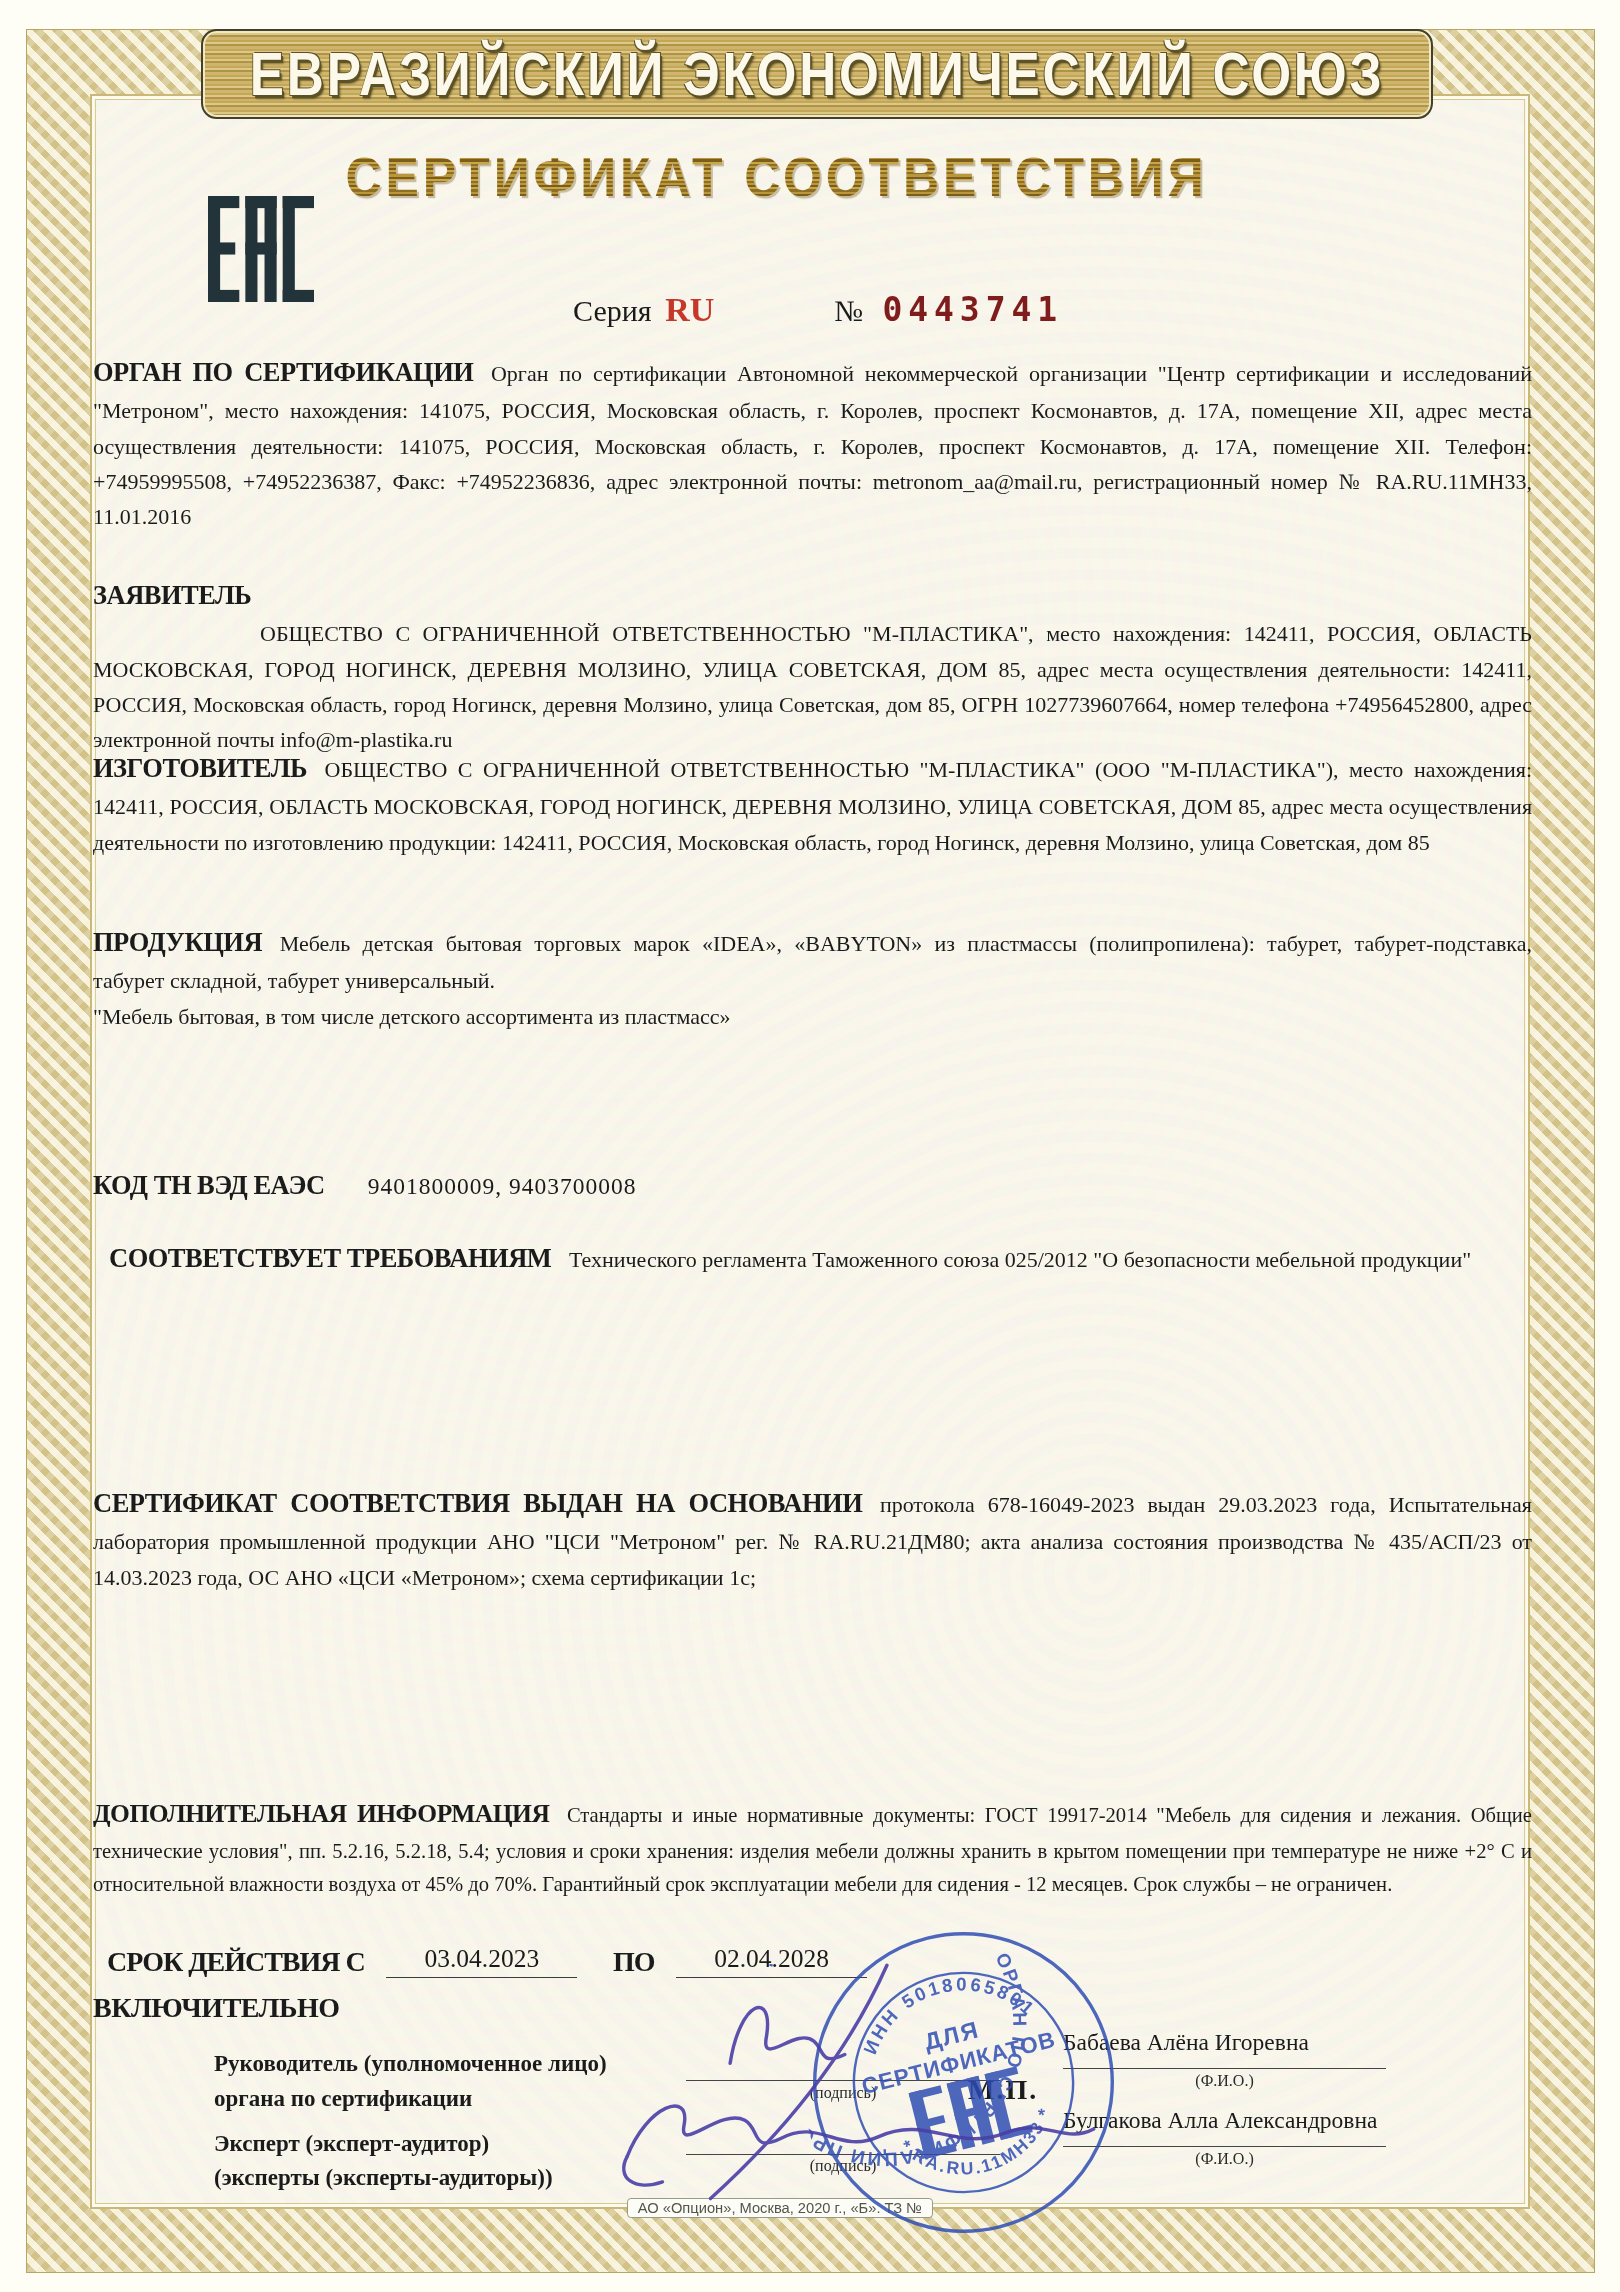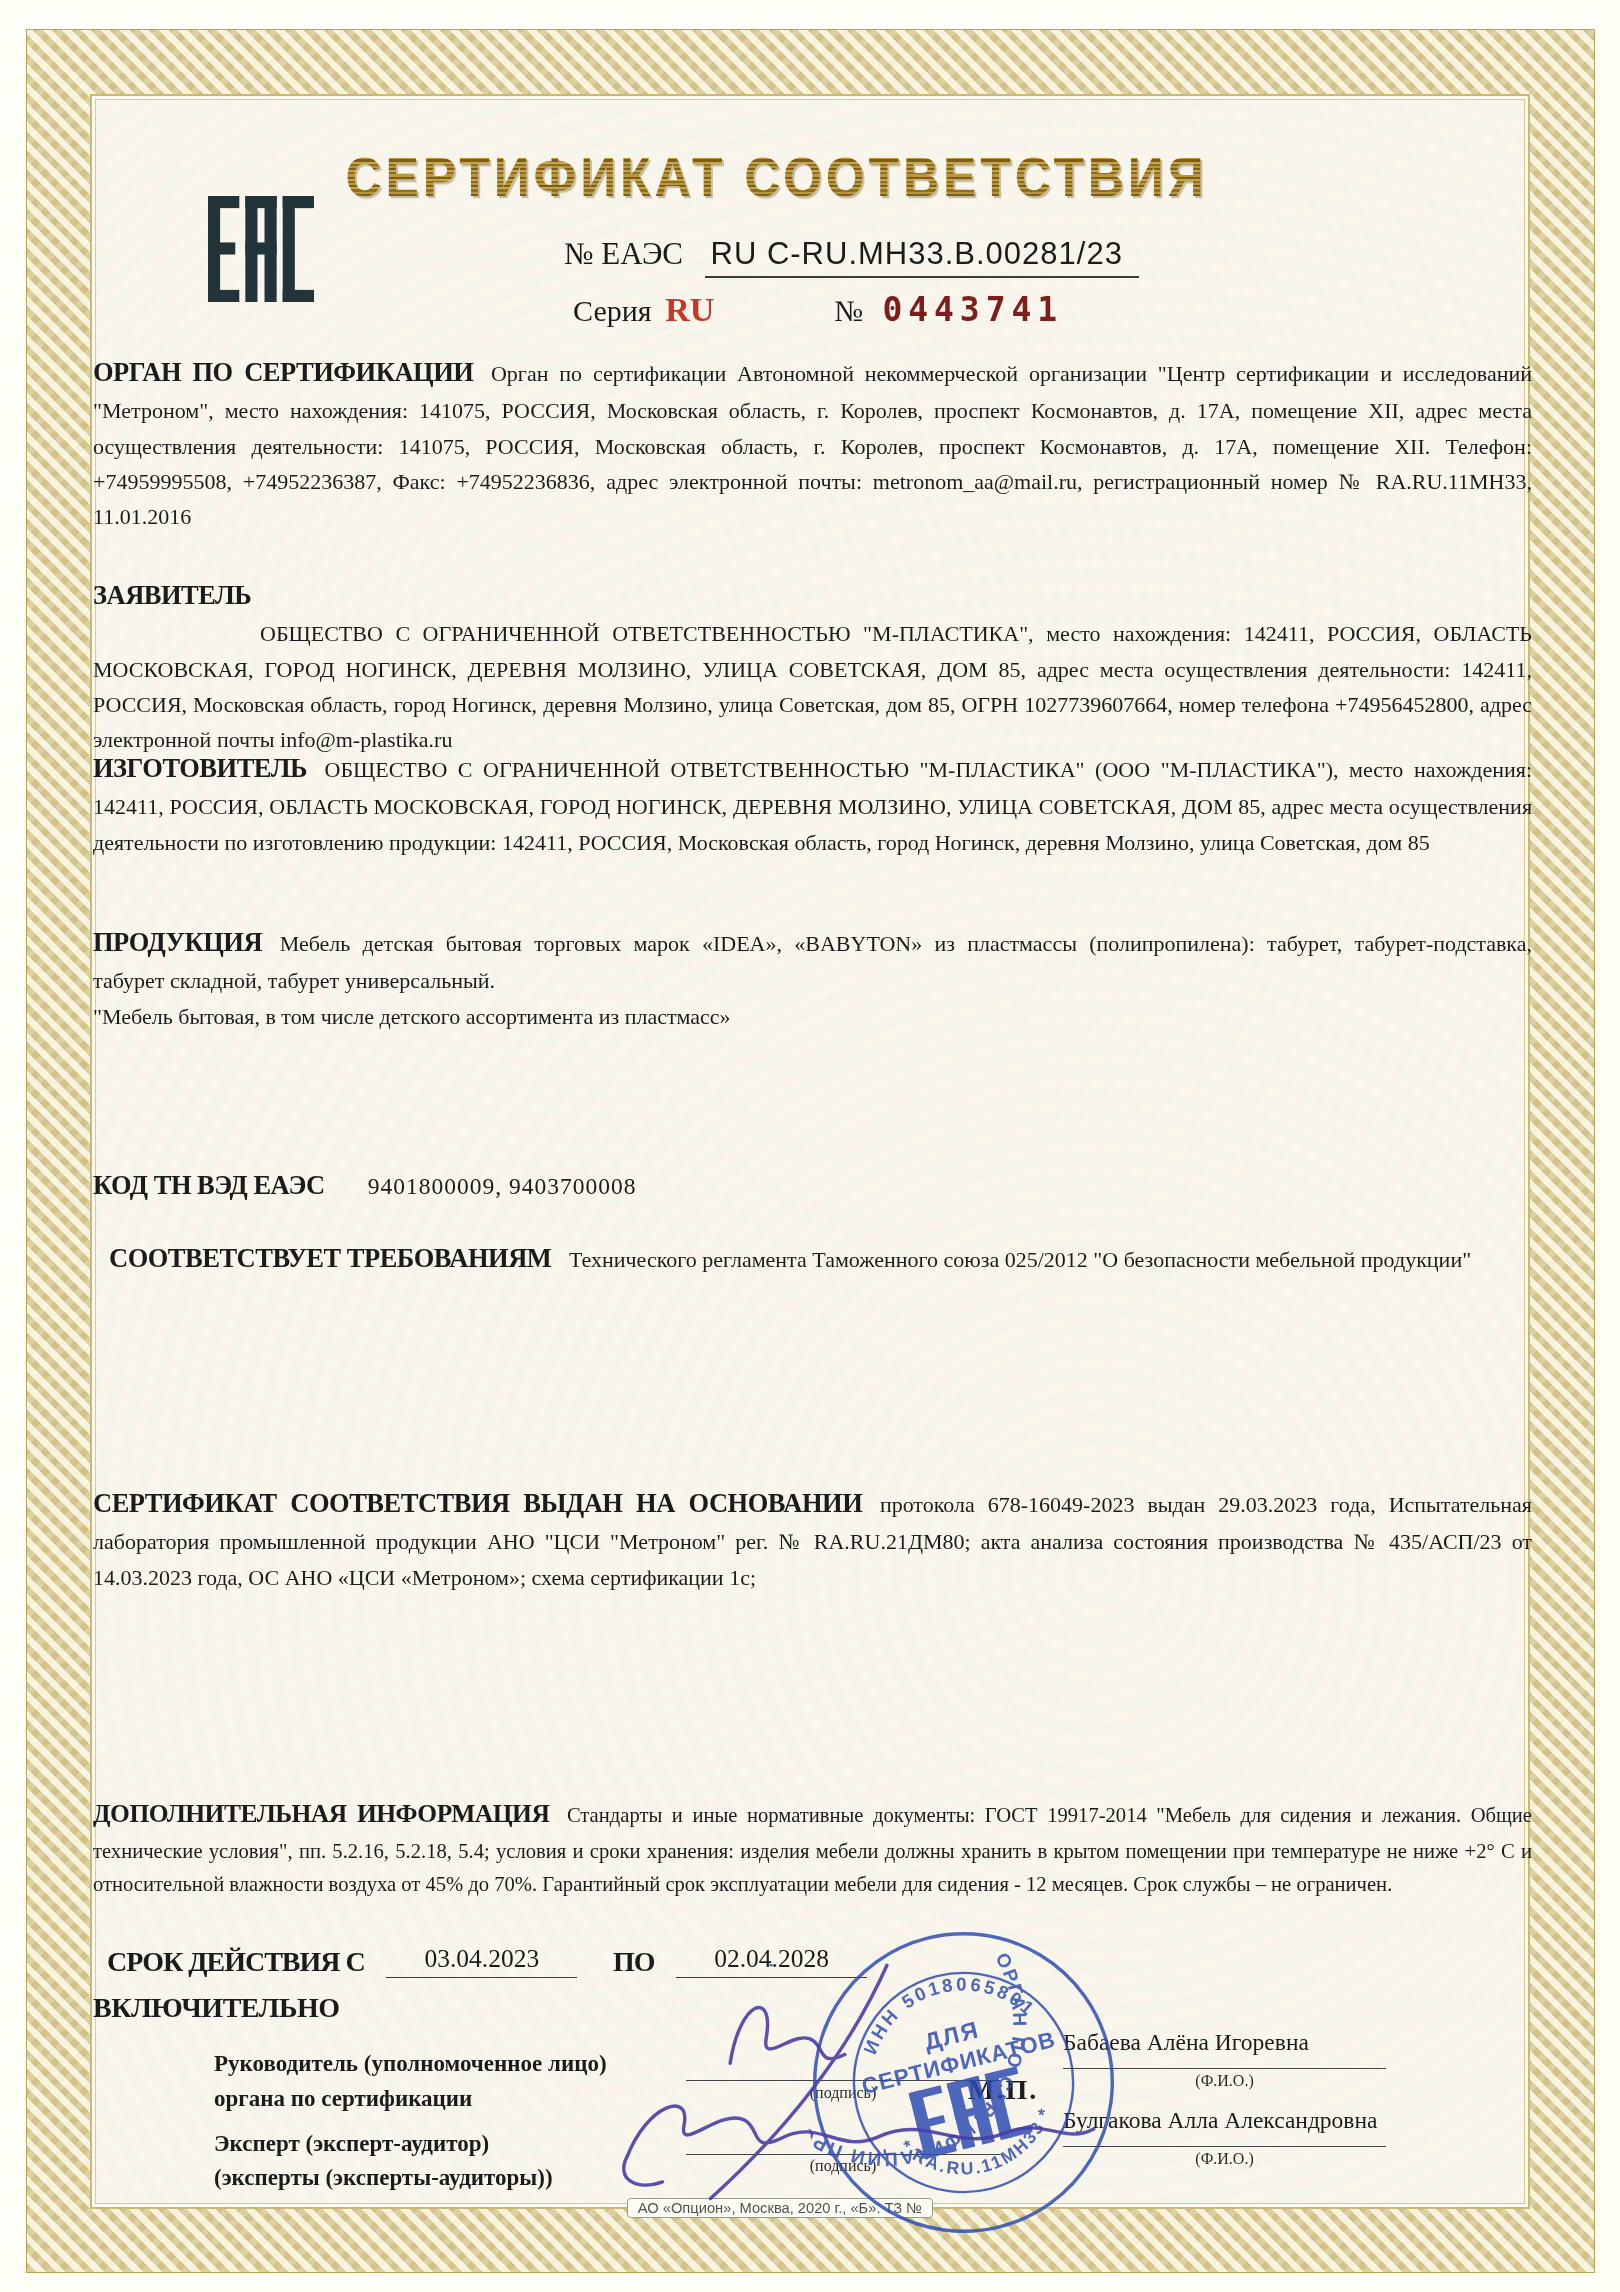--- a/index.html
+++ b/index.html
@@ -70,43 +70,42 @@
   .imprint{position:absolute;left:627px;top:2198px;z-index:5;background:#fdfdf8;border:1px solid #9a9a88;
     border-radius:3.9px;padding:1px 9.8px;font-family:"Liberation Sans",sans-serif;font-size:14.7px;color:#54544a;}
 </style>
 </head>
 <body>
 
 <div class="page">
   <div class="border-band"></div>
   <div class="inner-sheet"></div>
 
+  <div class="banner">
+    <span class="banner-text">ЕВРАЗИЙСКИЙ ЭКОНОМИЧЕСКИЙ СОЮЗ</span>
+  </div>
 
   <svg class="eac-mark" width="106" height="110" viewBox="0 0 105 105">
     <g fill="#22333a">
       <rect x="0" y="0" width="12" height="105"></rect>
         <rect x="0" y="0" width="31" height="12"></rect>
       <rect x="0" y="46" width="27" height="12"></rect>
         <rect x="0" y="93" width="31" height="12"></rect>
       <rect x="37" y="0" width="12" height="105"></rect>
         <rect x="56" y="0" width="12" height="105"></rect>
       <rect x="37" y="0" width="31" height="12"></rect>
         <rect x="37" y="46" width="31" height="12"></rect>
       <rect x="74" y="0" width="12" height="105"></rect>
         <rect x="74" y="0" width="31" height="12"></rect>
       <rect x="74" y="93" width="31" height="12"></rect>
     </g>
   </svg>
 
   <div class="doc-title">СЕРТИФИКАТ СООТВЕТСТВИЯ</div>
 
-  <div class="cert-no">
-    <span class="no-label">№ ЕАЭС</span>
-    <span class="no-value">RU С-RU.МН33.В.00281/23</span>
-  </div>
 
   <div class="series-line">
     <span class="series-label">Серия</span>
     <span class="series-value">RU</span>
     <span class="no-sign">№</span>
     <span class="blank-number">0443741</span>
   </div>
 
   <div class="sec" style="top:351px;">
     <p><span class="lbl">ОРГАН ПО СЕРТИФИКАЦИИ</span><span>Орган по сертификации Автономной некоммерческой организации "Центр сертификации и исследований "Метроном", место нахождения: 141075, РОССИЯ, Московская область, г. Королев, проспект Космонавтов, д. 17А, помещение XII, адрес места осуществления деятельности: 141075, РОССИЯ, Московская область, г. Королев, проспект Космонавтов, д. 17А, помещение XII. Телефон: +74959995508, +74952236387, Факс: +74952236836, адрес электронной почты: metronom_aa@mail.ru, регистрационный номер № RA.RU.11МН33, 11.01.2016</span></p>

